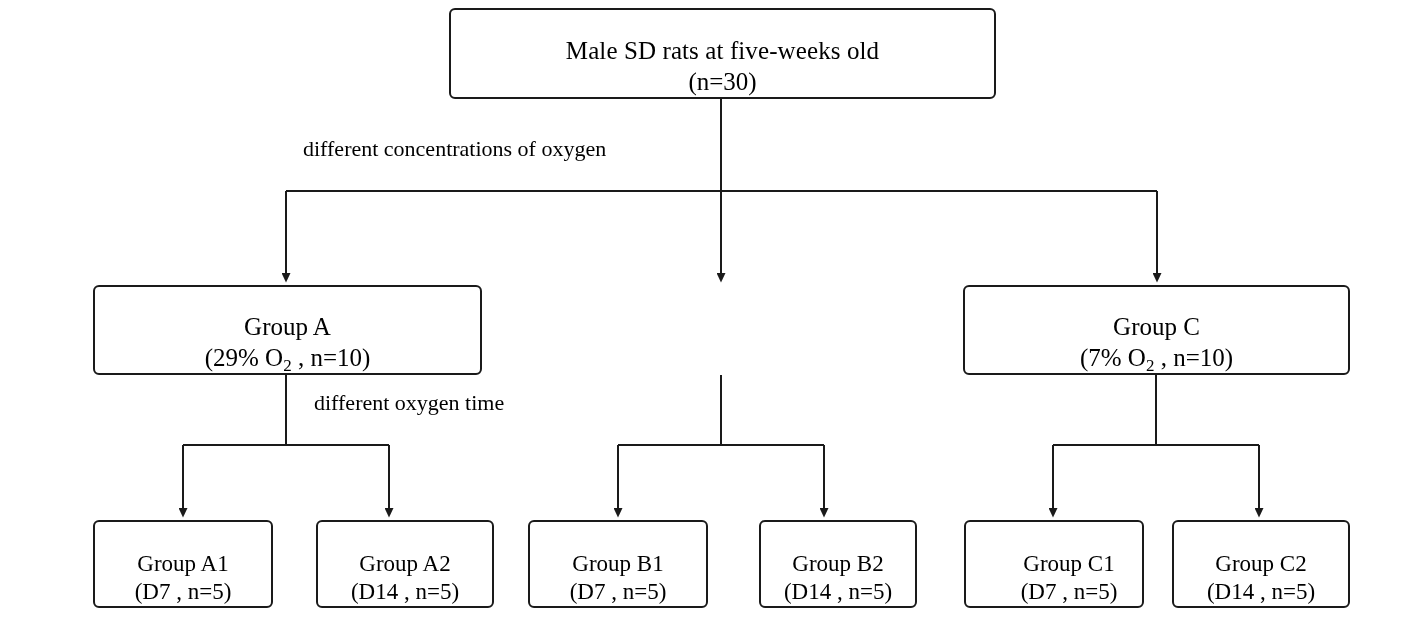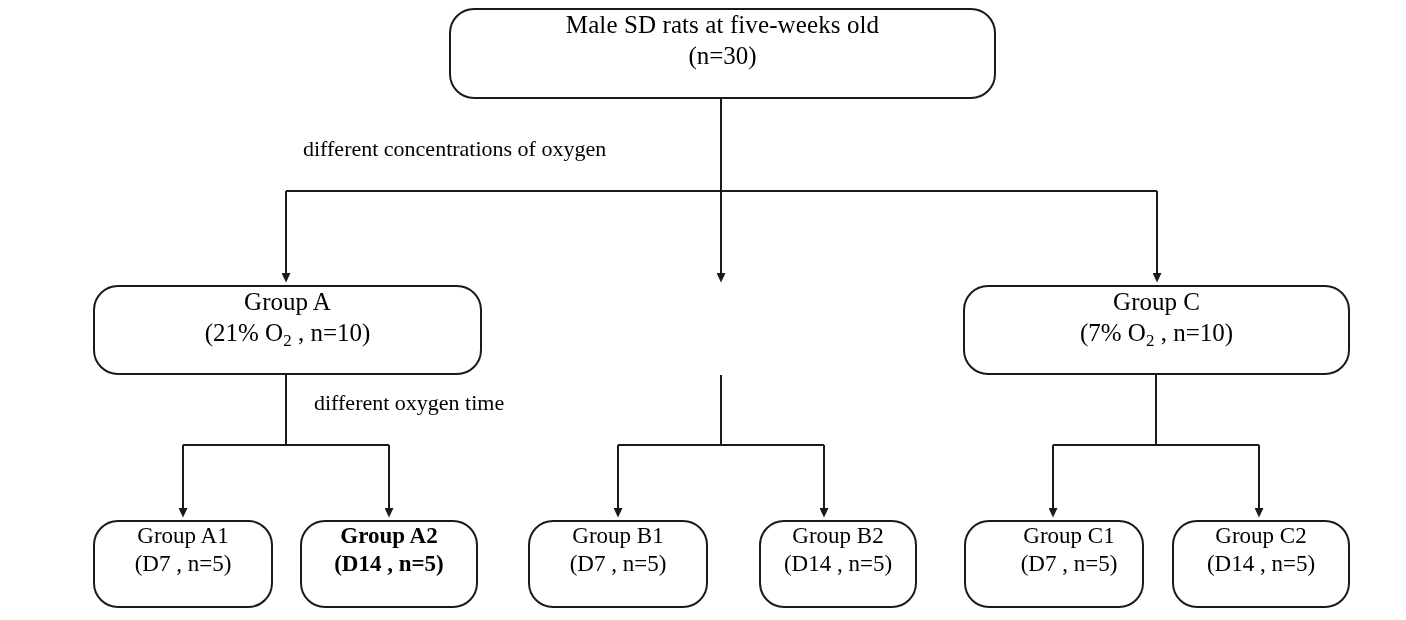--- a/index.html
+++ b/index.html
@@ -22,26 +22,26 @@
     left: 0;
     top: 0;
     width: 1406px;
     height: 620px;
     pointer-events: none;
   }
   .node {
     position: absolute;
     box-sizing: border-box;
     border: 2px solid #1a1a1a;
-    border-radius: 25px;
+    border-radius: 6px;
     background: #ffffff;
     display: flex;
     flex-direction: column;
     align-items: center;
-    justify-content: flex-start;
+    justify-content: flex-end;
     text-align: center;
     line-height: 1.22;
     z-index: 2;
   }
   .node .line1 { display: block; white-space: nowrap; }
   .node .line2 { display: block; white-space: nowrap; }
   .root-node {
     left: 449px;
     top: 8px;
     width: 547px;
@@ -56,21 +56,21 @@
   }
   .n-groupA { left: 93px; width: 389px; }
   .n-groupB { left: 530px; width: 385px; }
   .n-groupC { left: 963px; width: 387px; }
   .level3-node {
     top: 520px;
     height: 88px;
     font-size: 23px;
   }
   .n-a1 { left: 93px;   width: 180px; }
-  .n-a2 { left: 300px;  width: 178px; font-weight: bold; }
+  .n-a2 { left: 316px;  width: 178px; }
   .n-b1 { left: 528px;  width: 180px; }
   .n-b2 { left: 735px;  width: 158px; margin-left: 24px; }
   .n-c1 { left: 964px;  width: 180px; padding-left: 30px; }
   .n-c2 { left: 1172px; width: 178px; }
   .edge-label {
     position: absolute;
     font-size: 22px;
     white-space: nowrap;
     z-index: 3;
     background: transparent;
@@ -124,21 +124,21 @@
 
   <div class="node root-node">
     <span class="line1">Male SD rats at five-weeks old</span>
     <span class="line2">(n=30)</span>
   </div>
 
   <div class="edge-label label-oxygen">different concentrations of oxygen</div>
 
   <div class="node level2-node n-groupA">
     <span class="line1">Group A</span>
-    <span class="line2"><span>(21% O</span><sub>2</sub><span> , n=10)</span></span>
+    <span class="line2"><span>(29% O</span><sub>2</sub><span> , n=10)</span></span>
   </div>
 
 
   <div class="node level2-node n-groupC">
     <span class="line1">Group C</span>
     <span class="line2"><span>(7% O</span><sub>2</sub><span> , n=10)</span></span>
   </div>
 
   <div class="edge-label label-hypoxic">different oxygen time</div>
 

